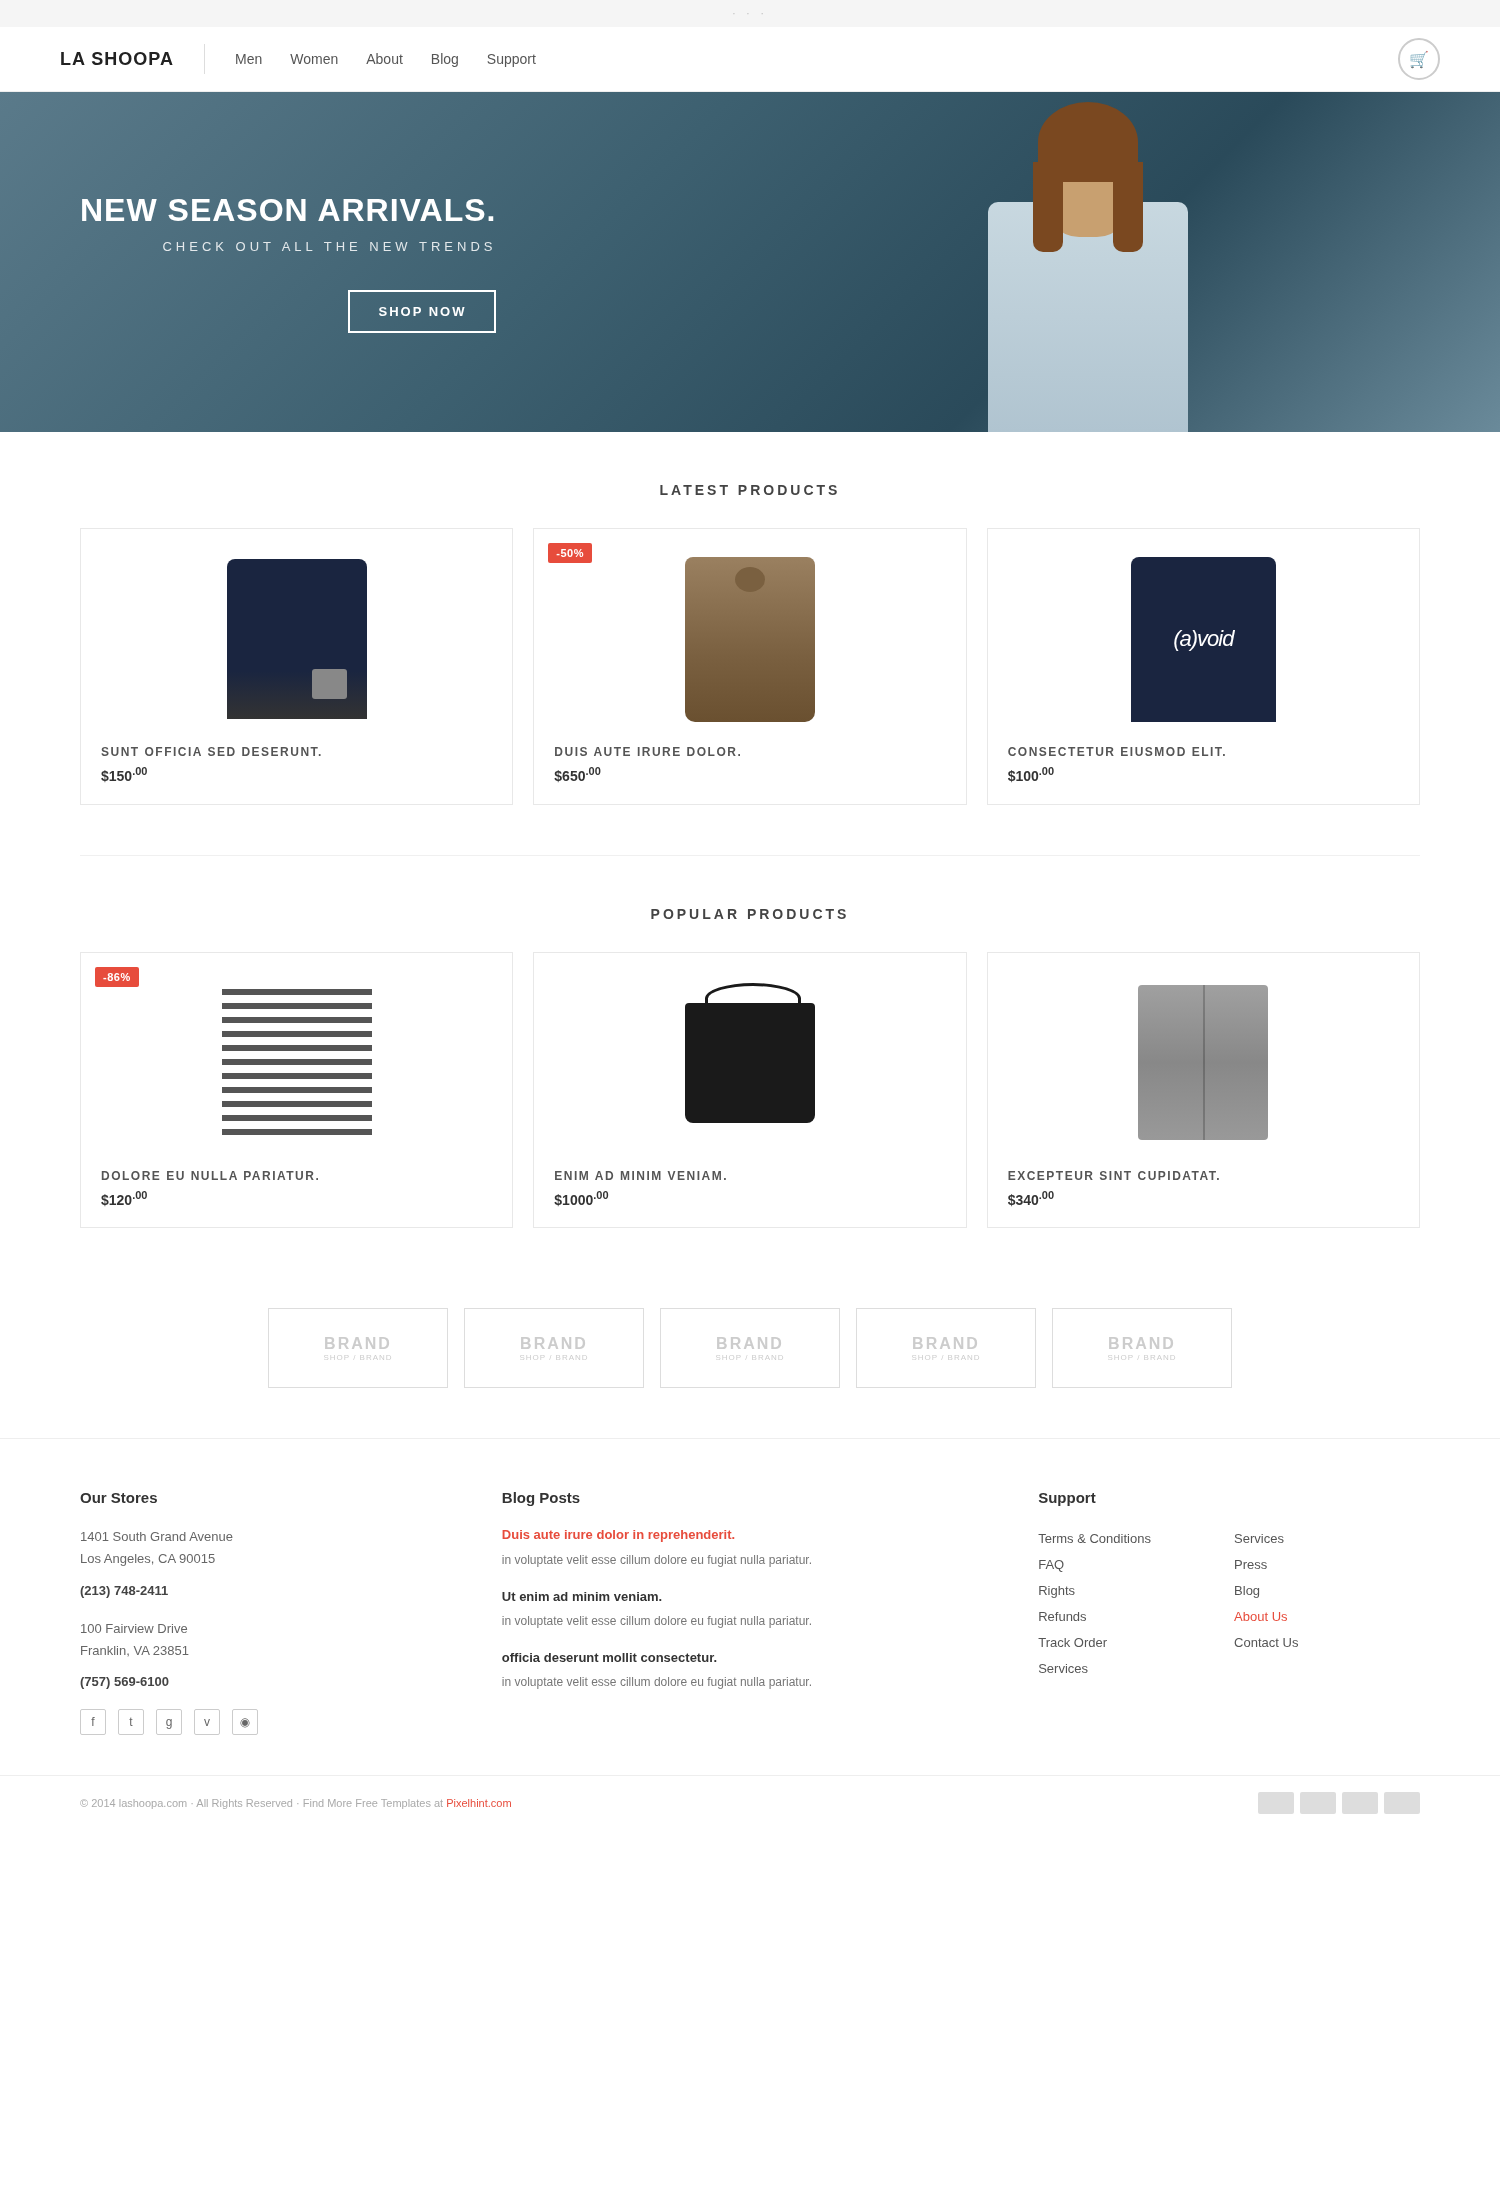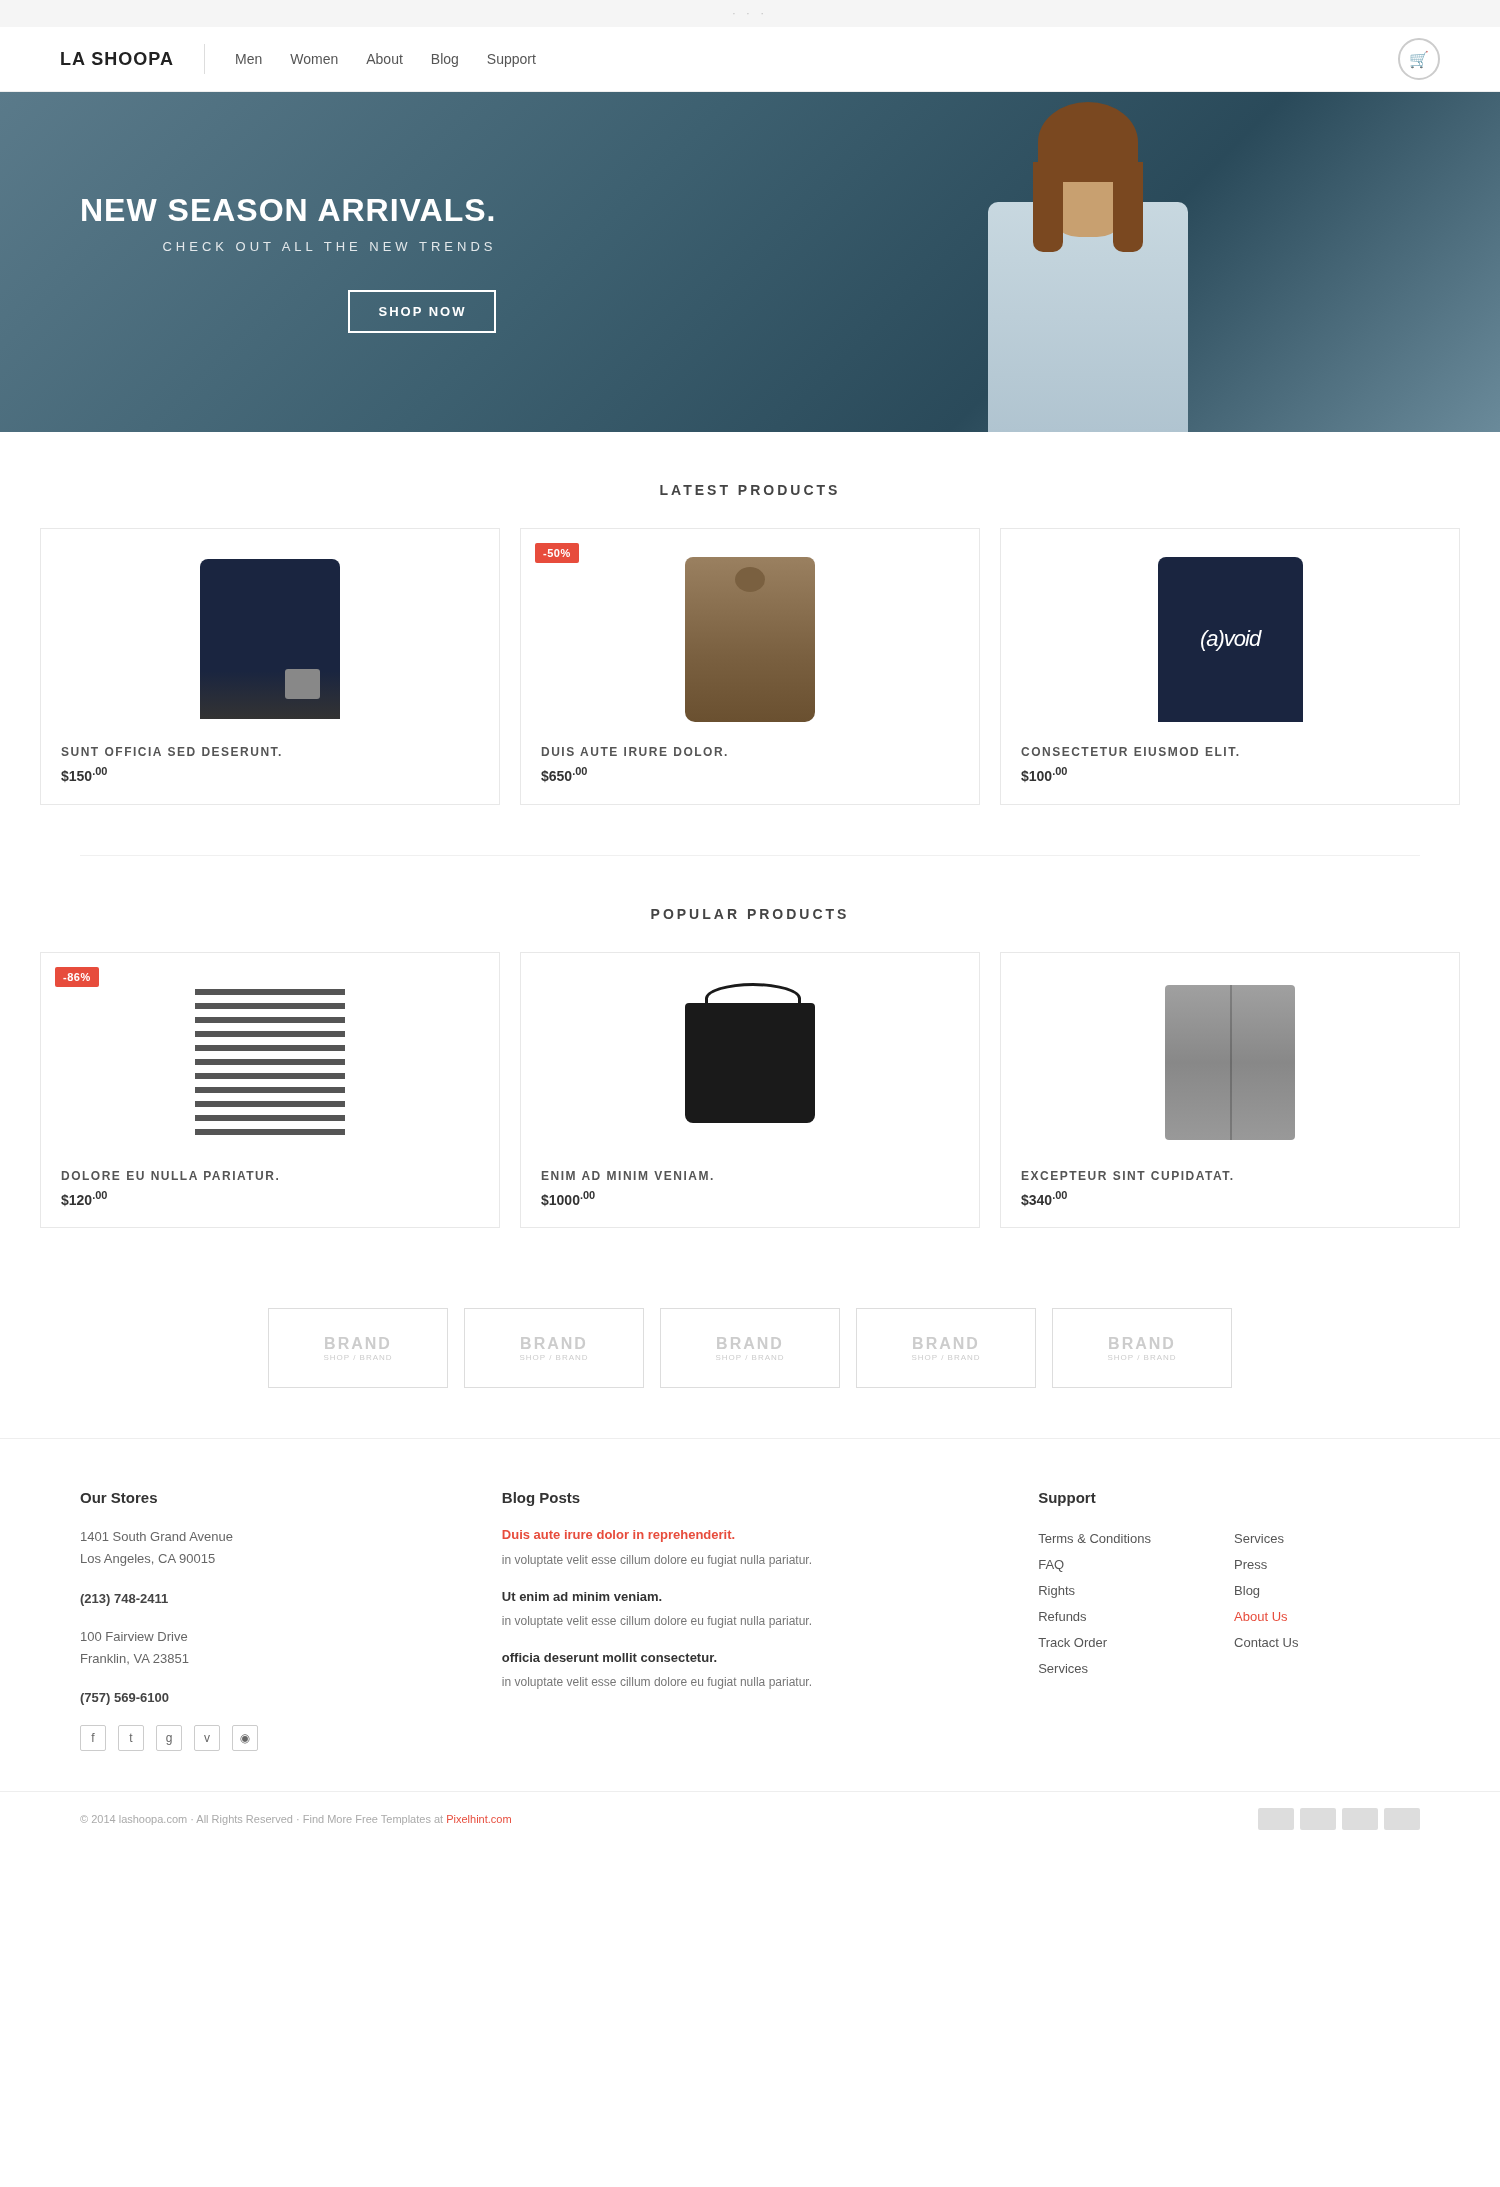--- a/index.html
+++ b/index.html
@@ -102,21 +102,21 @@
       width: 55%;
       height: 100%;
       display: flex;
       align-items: flex-end;
       justify-content: center;
       overflow: hidden;
     }
 
     
     .section {
-      padding: 50px 40px;
+      padding: 50px 80px;
     }
     .section-title {
       text-align: center;
       font-size: 14px;
       font-weight: 700;
       letter-spacing: 3px;
       text-transform: uppercase;
       color: #444;
       margin-bottom: 30px;
     }
@@ -312,21 +312,21 @@
     }
     .footer-text {
       font-size: 13px;
       color: #666;
       line-height: 1.7;
     }
     .footer-phone {
       font-size: 13px;
       font-weight: 700;
       color: #444;
-      margin-top: 20px;
+      margin-top: 12px;
     }
     .footer-address-block {
       margin-bottom: 20px;
     }
     .social-icons {
       display: flex;
       gap: 12px;
       margin-top: 20px;
     }
     .social-icon {

